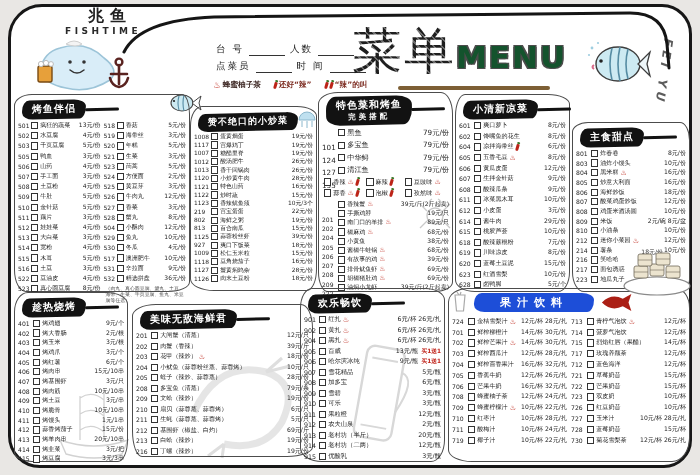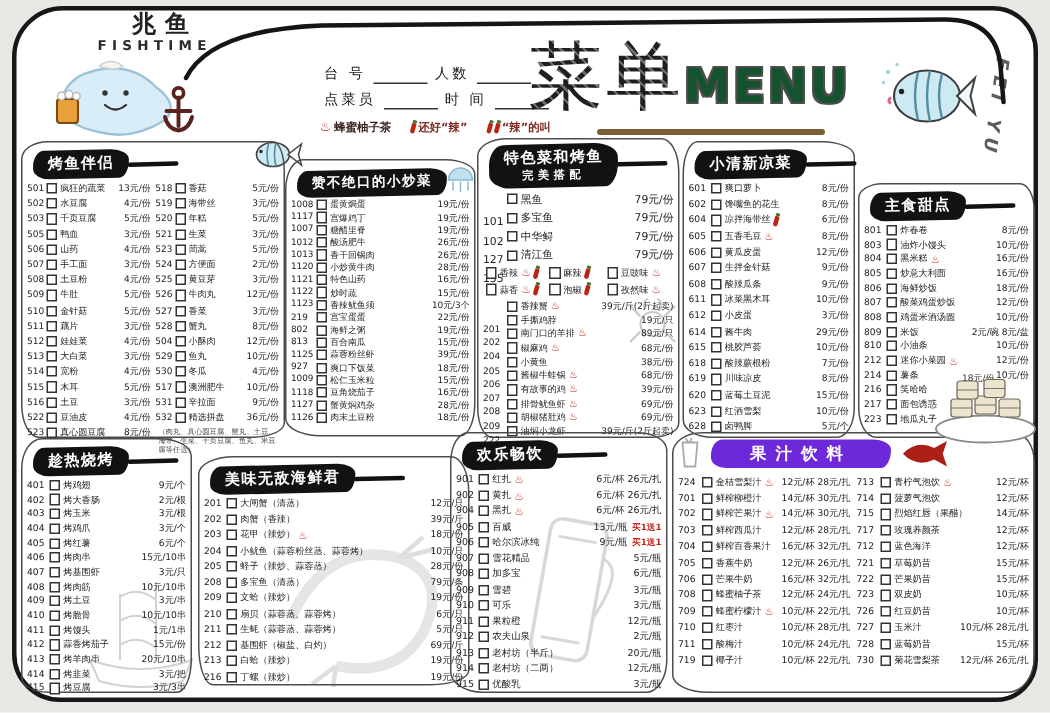--- a/index.html
+++ b/index.html
@@ -63,21 +63,21 @@
   .s7{left:132px;top:304px;width:181px;height:153px;border-radius:24px 12px 26px 10px/12px 24px 10px 26px;}
   .s7 .row{height:10.5px;font-size:6.1px;}
   .s8{left:300px;top:288px;width:145px;height:174px;border-radius:12px 20px 14px 22px/20px 12px 22px 14px;}
   .s8 .row{height:10.5px;font-size:6.3px;}
   .s9{left:448px;top:288px;width:242px;height:174px;border-radius:20px 14px 18px 24px/14px 20px 24px 12px;}
   .s9 .cols{display:flex;gap:4px;margin-top:3px;}
   .s9 .c{width:50%;}
   .s9 .row{height:10.8px;font-size:6.1px;}
   .s9 .no{width:14px;}
   .s9hdr{display:flex;align-items:center;gap:6px;}
-  .s9hdr .bar{flex:none;background:#6d28d9;color:#fff;font-weight:bold;font-size:11px;letter-spacing:6px;padding:2px 26px;border-radius:9px 14px 8px 12px/12px 8px 14px 8px;}
+  .s9hdr .bar{flex:none;background:#1d4ed8;color:#fff;font-weight:bold;font-size:11px;letter-spacing:6px;padding:2px 26px;border-radius:9px 14px 8px 12px/12px 8px 14px 8px;}
   .deco{position:absolute;z-index:1;}
   .toastprice{position:absolute;right:26px;bottom:34px;font-size:6px;color:#333;z-index:3;}
 </style>
 </head>
 <body>
 
 <div class="paper"></div>
 
 <svg class="deco" style="left:118px;top:4px;" width="576" height="72" viewBox="0 0 576 72">
   <path d="M6 48 Q22 16 96 13 L512 9 Q546 9 549 40 L551 64" fill="none" stroke="#151515" stroke-width="3" stroke-linecap="round"></path>
@@ -522,21 +522,21 @@
   </div>
   <div class="fishrow">
 
   <div class="row">
         <span class="no">101</span>
         <span class="cb"></span>
         <span class="nm">黑鱼</span>
         <span class="pr">79元/份</span>
       </div>
       <div class="row">
-        <span class="no">102</span>
+        <span class="no">124</span>
         <span class="cb"></span>
         <span class="nm">多宝鱼</span>
         <span class="pr">79元/份</span>
       </div>
       <div class="row">
         <span class="no">127</span>
         <span class="cb"></span>
         <span class="nm">中华鲟</span>
         <span class="pr">79元/份</span>
       </div>

